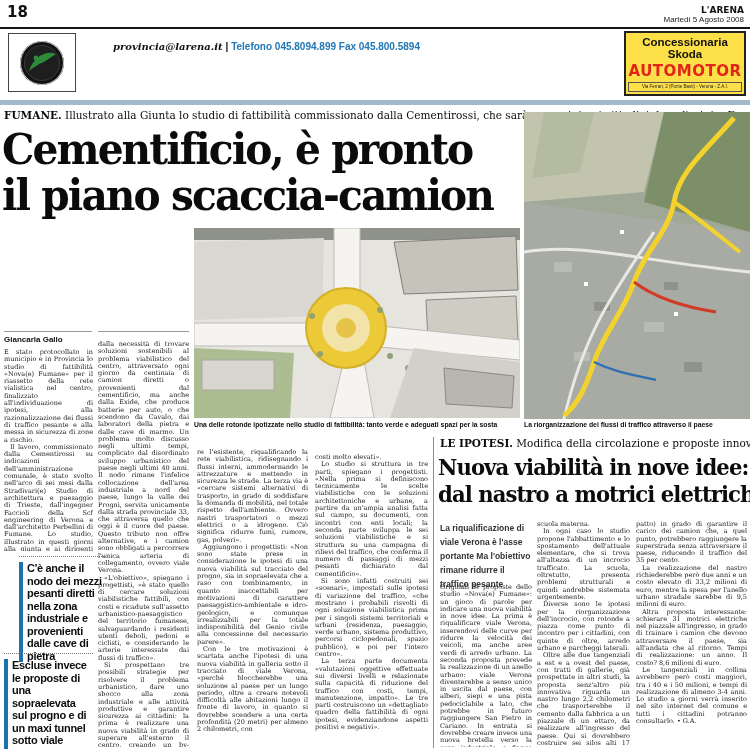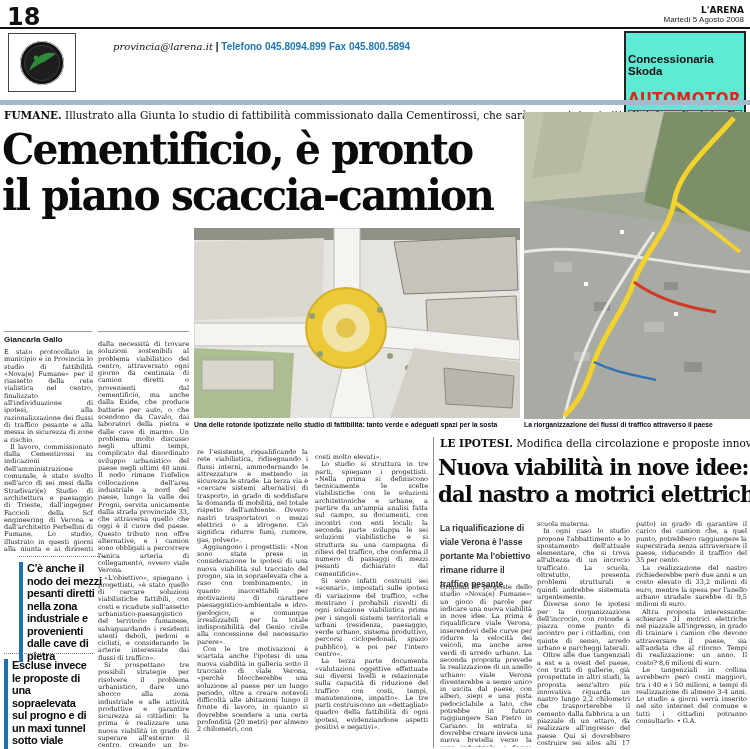--- a/index.html
+++ b/index.html
@@ -1,36 +1,36 @@
 <!DOCTYPE html>
 <html><head>
 <meta charset="utf-8">
 <style>
   html,body{margin:0;padding:0;background:#ffffff;}
   #page{position:relative;width:750px;height:749px;background:#ffffff;overflow:hidden;
         font-family:"Liberation Sans",sans-serif;color:#111;}
   .abs{position:absolute;}
 
   
-  .pagenum{font-family:"DejaVu Sans",sans-serif;font-weight:bold;font-size:24px;letter-spacing:0;}
+  .pagenum{font-family:"DejaVu Sans",sans-serif;font-weight:bold;font-size:15px;letter-spacing:0;}
   .paper{text-align:right;line-height:10px;}
   .paper .pname{font-family:"DejaVu Sans",sans-serif;font-weight:bold;font-size:9px;}
   .paper .pdate{font-size:8px;color:#222;}
   .toprule{height:2px;background:#141414;}
 
   
   .logobox{width:66px;height:57px;border:1px solid #444;background:#fff;display:flex;align-items:center;justify-content:center;}
   .sectitle{font-family:"DejaVu Serif",serif;font-weight:bold;font-size:42px;line-height:42px;color:#14609f;letter-spacing:-1px;}
   .contact{font-size:10px;margin-top:2px;}
-  .contact .email{font-family:"DejaVu Serif",serif;font-style:italic;font-weight:normal;color:#111;}
+  .contact .email{font-family:"DejaVu Serif",serif;font-style:italic;font-weight:bold;color:#111;}
   .contact .sep{color:#111;font-weight:bold;}
   .contact .phone{color:#2277b5;font-weight:bold;}
-  .adbox{width:114px;border:2px solid #222;background:#5eead4;text-align:left;padding:20px 2px 2px 2px;}
+  .adbox{width:114px;border:2px solid #222;background:#fde047;text-align:center;padding:3px 2px 2px 2px;}
   .adbox .dealer{font-weight:bold;font-size:11.5px;line-height:12px;color:#111;}
-  .adbox .brand{font-family:"DejaVu Sans",sans-serif;font-weight:800;font-size:15px;line-height:17px;color:#e1251b;letter-spacing:.5px;margin-top:14px;}
+  .adbox .brand{font-family:"DejaVu Sans",sans-serif;font-weight:800;font-size:15px;line-height:17px;color:#e1251b;letter-spacing:.5px;margin-top:3px;}
   .adbox .addr{border:1px solid #555;font-size:4.5px;line-height:6px;margin-top:2px;padding:1px 0;color:#222;white-space:nowrap;overflow:hidden;}
   .blueband{height:5px;background:#a3b9cc;}
 
   
   .kicker{font-family:"DejaVu Serif",serif;font-size:10.5px;white-space:nowrap;color:#0c0c0c;}
   .kicker b{font-weight:bold;}
 
   
   .h1line{font-family:"DejaVu Serif",serif;font-weight:bold;font-size:42px;line-height:46px;
           letter-spacing:-2px;color:#0b0b0b;white-space:nowrap;transform:scaleX(.97);transform-origin:0 0;}
@@ -200,21 +200,21 @@
     <div class="h2line">Nuova viabilità in nove idee:</div>
     <div class="h2line">dal nastro a motrici elettriche</div>
   </div>
   <div class="abs standfirst2" style="left:440px;top:521px;width:92px;">La riqualificazione di viale Verona è l'asse portante Ma l'obiettivo rimane ridurre il traffico pesante</div>
   <div class="abs bodytext" style="left:440px;top:584px;width:92px;height:163px;">
       <p>Originali le proposte dello studio «Nova(e) Fumane»: un gioco di parole per indicare una nuova viabilità in nove idee. La prima è riqualificare viale Verona, inserendovi delle curve per ridurre la velocità dei veicoli, ma anche aree verdi di arredo urbano. La seconda proposta prevede la realizzazione di un anello urbano: viale Verona diventerebbe a senso unico in uscita dal paese, con alberi, siepi e una pista pedociclabile a lato, che potrebbe in futuro raggiungere San Pietro in Cariano. In entrata si dovrebbe creare invece una nuova bretella verso la zona industriale, a fianco dell'essiccatoio e lungo il Progno, arrivando a via Brugnoli, vicino alla</p>
     </div>
   <div class="abs bodytext" style="left:537px;top:521px;width:93px;height:226px;">
       <p>scuola materna.</p>
       <p>In ogni caso lo studio propone l'abbattimento e lo spostamento dell'attuale elementare, che si trova all'altezza di un incrocio trafficato. La scuola, oltretutto, presenta problemi strutturali e quindi andrebbe sistemata urgentemente.</p>
-      <p>Diverse sono le ipotesi per la riorganizzazione dell'incrocio, con rotonde a piazza come punto di incontro per i cittadini, con quinte di senso, arredo urbano e parcheggi laterali.</p>
+      <p>Diverse sono le ipotesi per la riorganizzazione dell'incrocio, con rotonde a piazza come punto di incontro per i cittadini, con quinte di oltre, arredo urbano e parcheggi laterali.</p>
       <p>Oltre alle due tangenziali a est e a ovest del paese, con tratti di gallerie, già prospettate in altri studi, la proposta senz'altro più innovativa riguarda un nastro lungo 2,2 chilometri che trasporterebbe il cemento dalla fabbrica a un piazzale di un ettaro, da realizzare all'ingresso del paese. Qui si dovrebbero costruire sei silos alti 17 metri (in trincea o sotto terra per evitare ogni im-</p>
     </div>
   <div class="abs bodytext" style="left:636px;top:521px;width:111px;height:226px;">
       <p>patto) in grado di garantire il carico dei camion che, a quel punto, potrebbero raggiungere la superstrada senza attraversare il paese, riducendo il traffico del 35 per cento.</p>
       <p>La realizzazione del nastro richiederebbe però due anni e un costo elevato di 33,2 milioni di euro, mentre la spesa per l'anello urbano stradale sarebbe di 9,5 milioni di euro.</p>
       <p>Altra proposta interessante: schierare 31 motrici elettriche nel piazzale all'ingresso, in grado di trainare i camion che devono attraversare il paese, sia all'andata che al ritorno. Tempi di realizzazione: un anno. Il costo? 8,6 milioni di euro.</p>
       <p>Le tangenziali in collina avrebbero però costi maggiori, tra i 40 e i 50 milioni, e tempi di realizzazione di almeno 3-4 anni. Lo studio a giorni verrà inserito nel sito internet del comune e tutti i cittadini potranno consultarlo. • G.A.</p>
     </div>
 
 </div>

